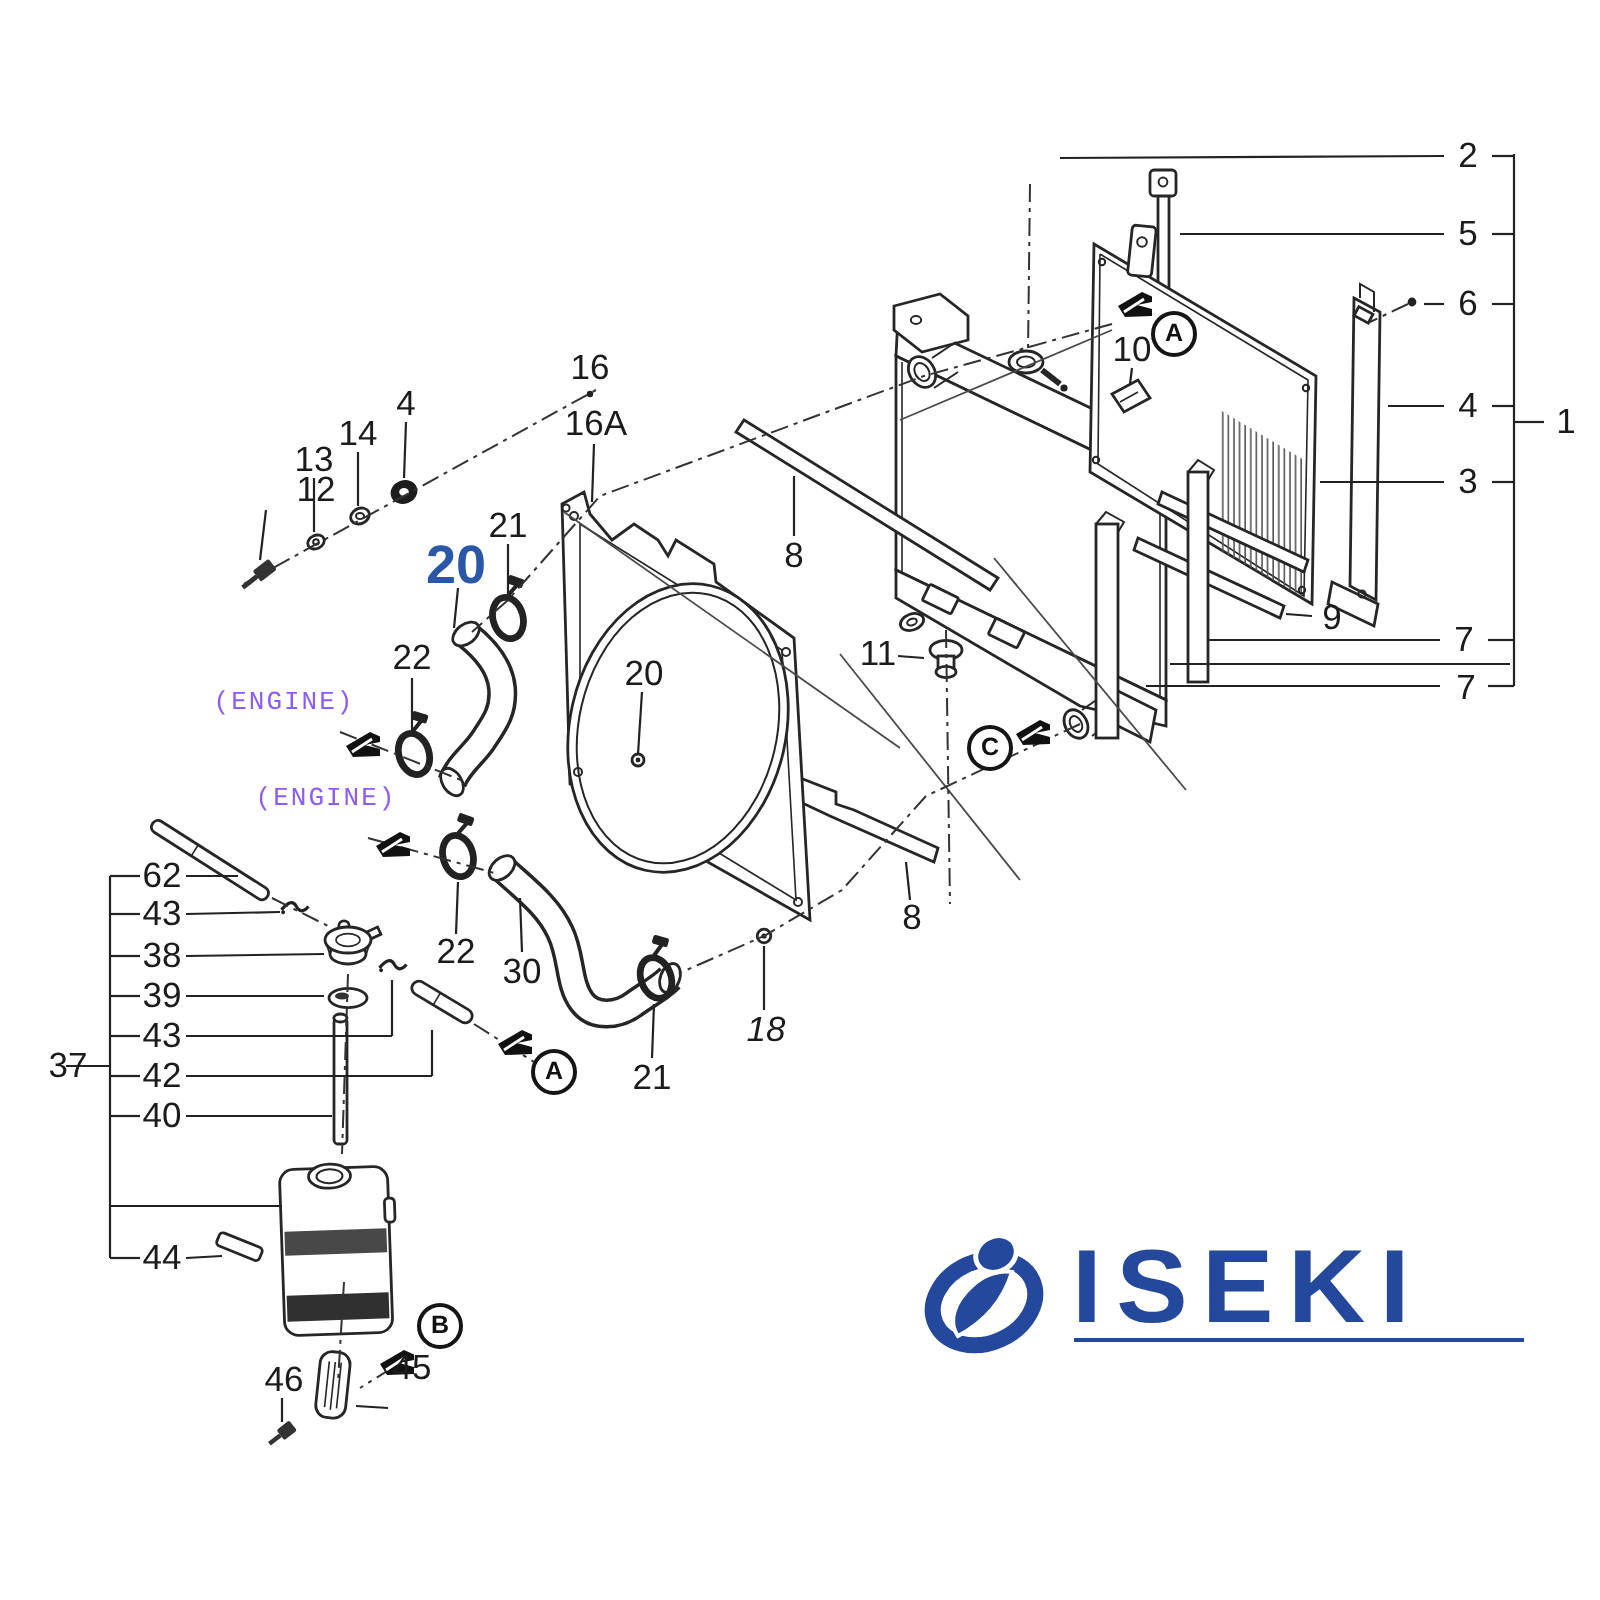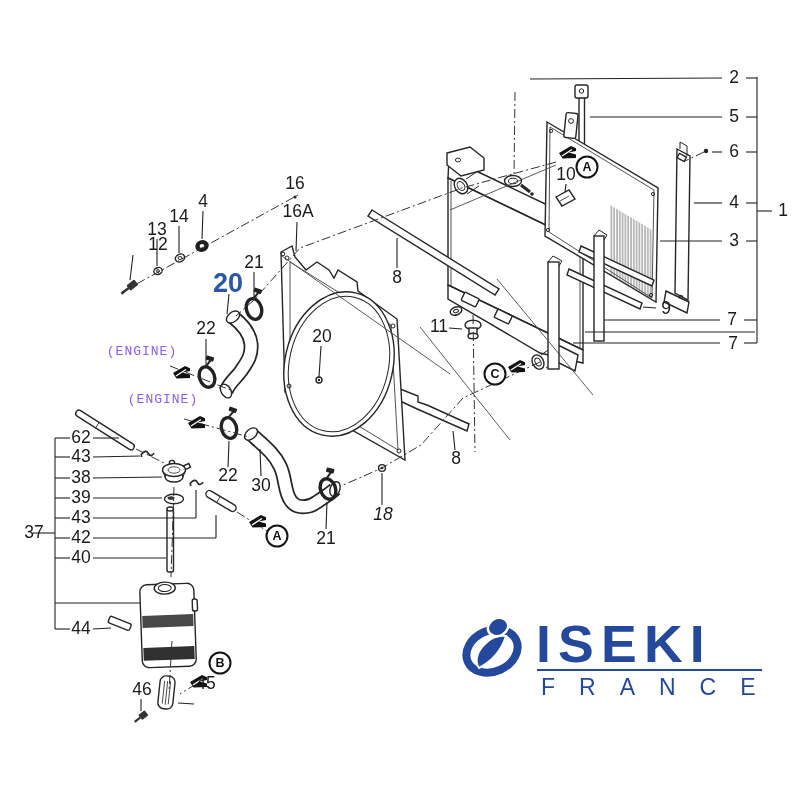--- a/index.html
+++ b/index.html
@@ -385,15 +385,14 @@
       <span class="engine" style="left: 142px; top: 351px;">(ENGINE)</span>
       <span class="engine" style="left: 163px; top: 399px;">(ENGINE)</span>
       <span class="cmark" style="left: 587px; top: 167px;">A</span>
       <span class="cmark" style="left: 495px; top: 374px;">C</span>
       <span class="cmark" style="left: 277px; top: 536px;">A</span>
       <span class="cmark" style="left: 220px; top: 663px;">B</span>
     </div>
 
 <div class="logo-text" style="color: rgb(36, 72, 155);">ISEKI</div>
 <div class="logo-rule" style="background: rgb(36, 72, 155);"></div>
-<div class="logo-sub" style="color: rgb(36, 72, 155);">FRANCE</div>
 
 </div>
 
 </body></html>

